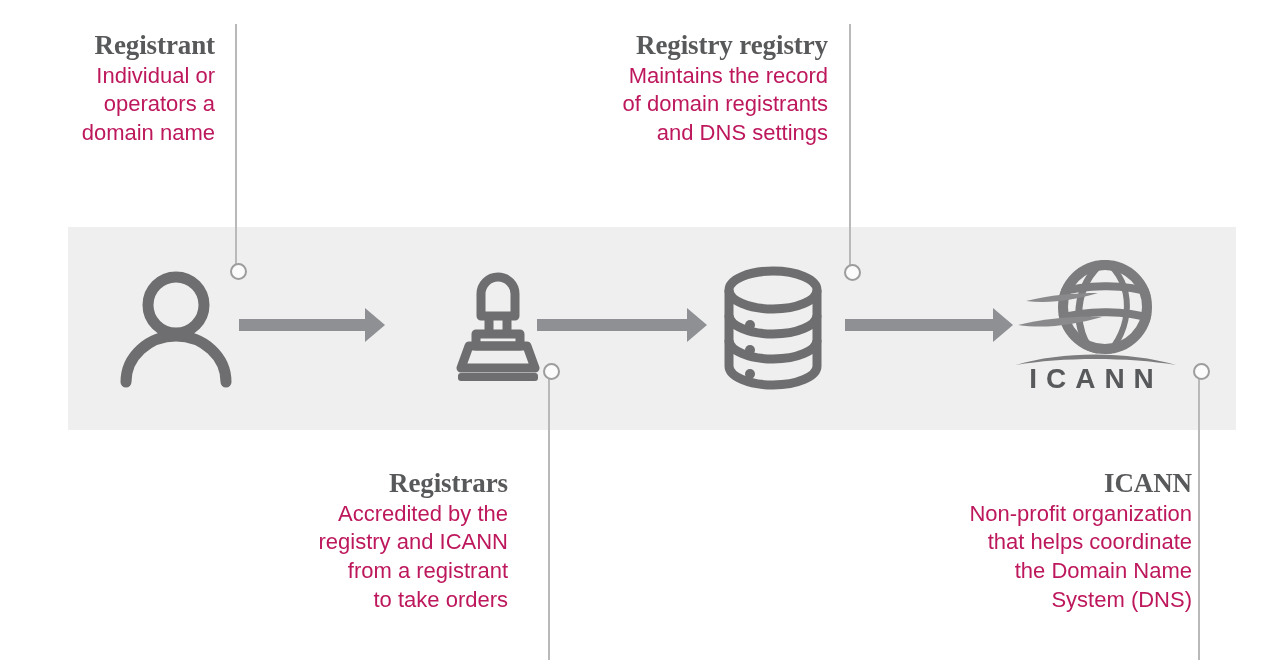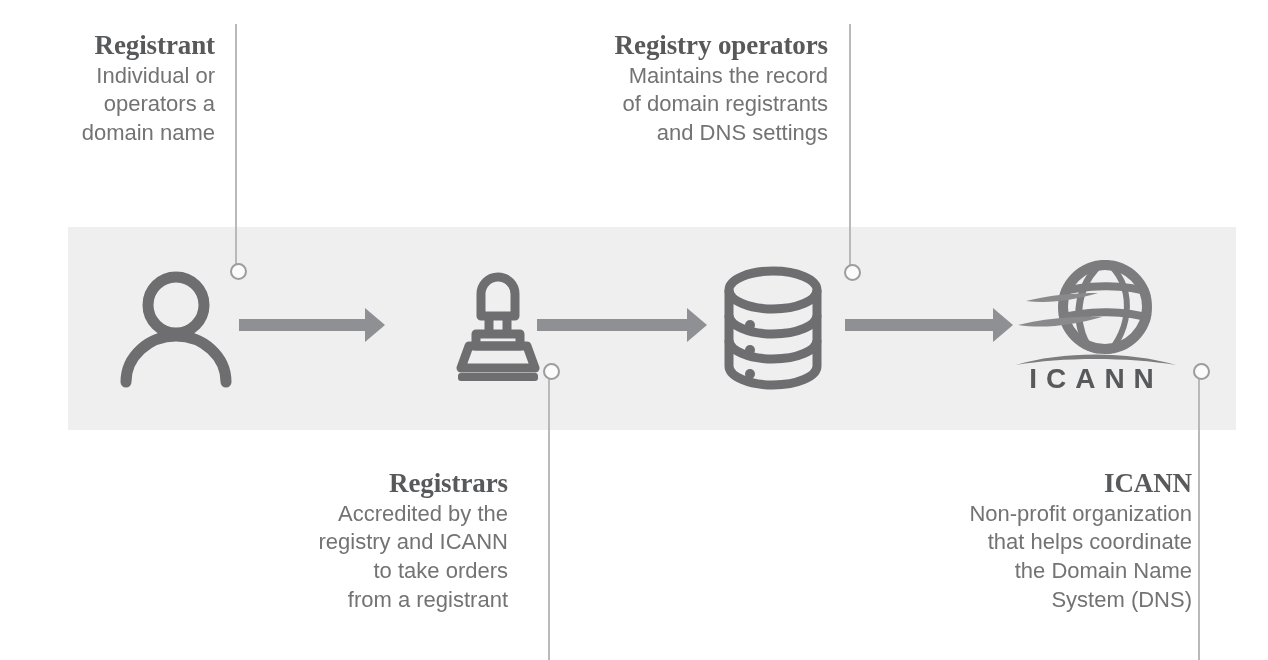--- a/index.html
+++ b/index.html
@@ -40,21 +40,21 @@
     font-weight:bold;
     font-size:27px;
     color:#58595b;
     line-height:1.18;
     letter-spacing:-0.1px;
     white-space:nowrap;
     font-family:Liberation Serif, serif;
   }
   .label .desc{
     font-size:22px;
-    color:#737373;
+    color:#be185d;
     line-height:1.30;
     font-weight:400;
   }
   .label.right{text-align:right;}
 
   
   .arrow{position:absolute;height:34px;}
   .arrow .shaft{
     position:absolute;left:0;top:11px;
     height:12px;background:#8e9094;
@@ -182,35 +182,35 @@
   <div class="label right" style="left:0px;top:30px;width:215px;">
     <div class="title">Registrant</div>
     <div class="desc">
       <div>Individual or</div>
       <div>operators a</div>
       <div>domain name</div>
     </div>
   </div>
 
   <div class="label right" style="left:490px;top:30px;width:338px;">
-    <div class="title">Registry operators</div>
+    <div class="title">Registry registry</div>
     <div class="desc">
       <div>Maintains the record</div>
       <div>of domain registrants</div>
       <div>and DNS settings</div>
     </div>
   </div>
 
   <div class="label right" style="left:216px;top:468px;width:292px;">
     <div class="title">Registrars</div>
     <div class="desc">
       <div>Accredited by the</div>
       <div>registry and ICANN</div>
+      <div>from a registrant</div>
       <div>to take orders</div>
-      <div>from a registrant</div>
     </div>
   </div>
 
   <div class="label right" style="left:870px;top:468px;width:322px;">
     <div class="title">ICANN</div>
     <div class="desc">
       <div>Non-profit organization</div>
       <div>that helps coordinate</div>
       <div>the Domain Name</div>
       <div>System (DNS)</div>

